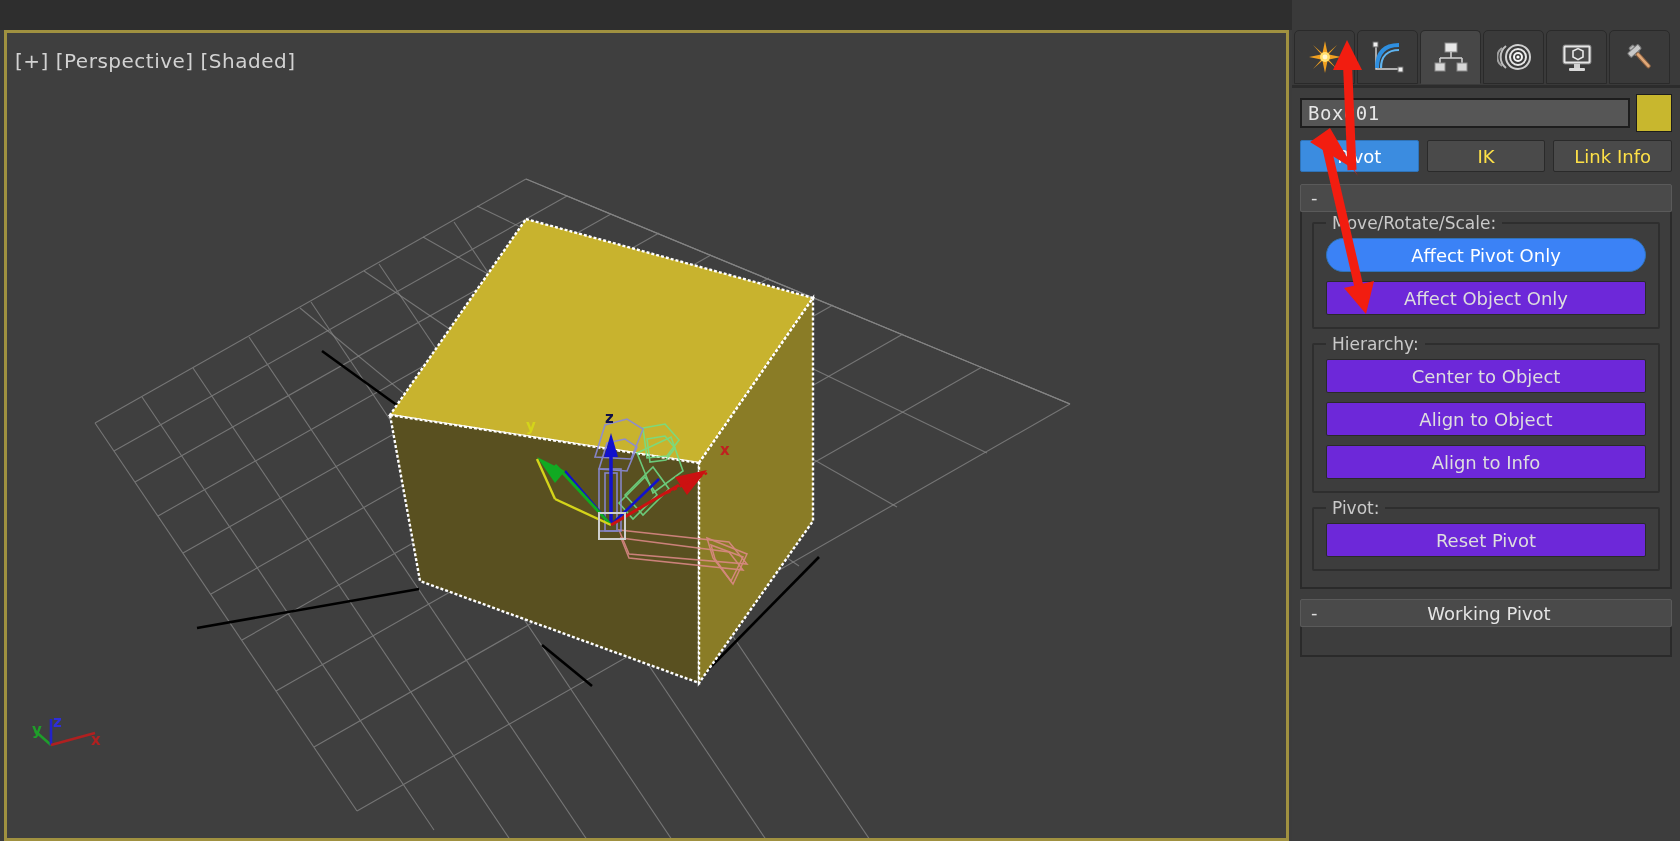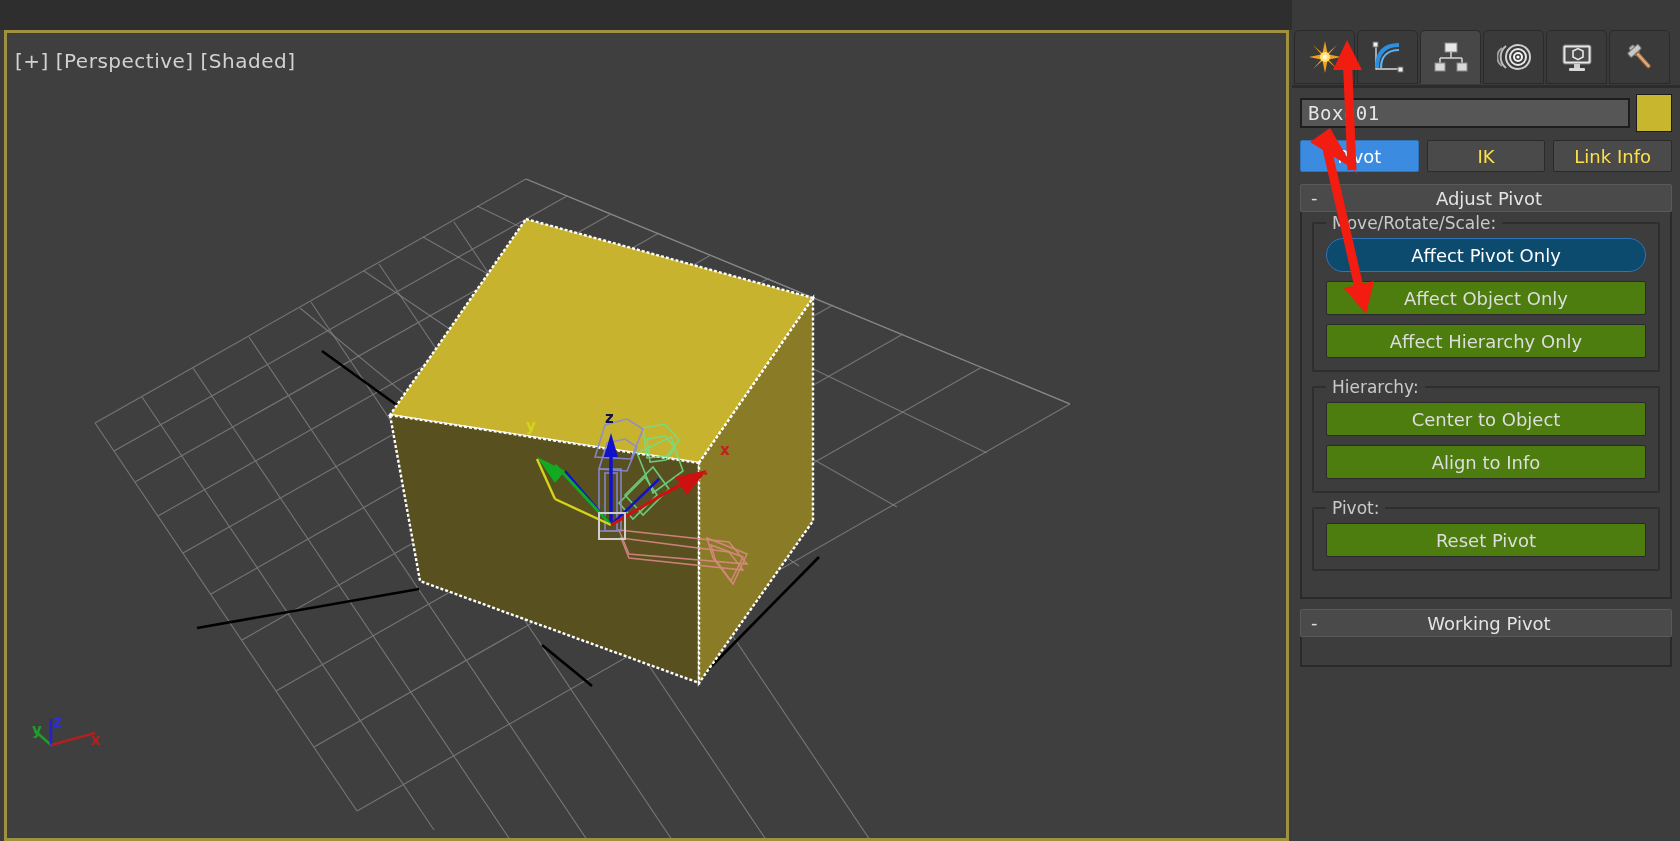--- a/index.html
+++ b/index.html
@@ -189,46 +189,46 @@
   }
 
   
   .groupbox {
     border: 2px solid #2e2e2e;
     border-radius: 2px;
     margin-bottom: 14px;
     padding: 14px 12px 12px 12px;
     position: relative;
   }
-  .groupbox:last-child { margin-bottom: 14px; }
+  .groupbox:last-child { margin-bottom: 4px; }
   .group-legend {
     position: absolute;
     top: -11px; left: 12px;
     background: #3d3d3d;
     padding: 0 6px;
     color: #c9c9c9;
     font-size: 17px;
     white-space: nowrap;
   }
 
   .cp-button {
     width: 100%;
     height: 34px;
-    background: #4d7c0f;
+    background: #6d28d9;
     border: 1px solid #2a2a2a;
     border-radius: 2px;
     color: #dedede;
     font-size: 18px;
     display: flex; align-items: center; justify-content: center;
     margin-bottom: 9px;
     cursor: pointer;
   }
   .cp-button:last-child { margin-bottom: 0; }
   .cp-button.active {
-    background: #0c4a6e;
+    background: #3b82f6;
     color: #ffffff;
     border-color: #2f73b8;
     border-radius: 17px;
   }
 
   
   #annotation {
     position: absolute; left: 0; top: 0;
     width: 1680px; height: 841px;
     pointer-events: none;
@@ -467,34 +467,33 @@
 
       <div class="subtab-row">
         <div class="subtab active">Pivot</div>
         <div class="subtab">IK</div>
         <div class="subtab">Link Info</div>
       </div>
 
       <div class="rollout">
         <div class="rollout-header">
           <span class="rollout-minus">-</span>
-          <span class="rollout-title">Adjust Pivot</span>
         </div>
         <div class="rollout-body">
 
           <div class="groupbox">
             <span class="group-legend">Move/Rotate/Scale:</span>
             <div class="cp-button active">Affect Pivot Only</div>
             <div class="cp-button">Affect Object Only</div>
-            <div class="cp-button">Affect Hierarchy Only</div>
           </div>
 
           <div class="groupbox">
             <span class="group-legend">Hierarchy:</span>
             <div class="cp-button">Center to Object</div>
+            <div class="cp-button">Align to Object</div>
             <div class="cp-button">Align to Info</div>
           </div>
 
           <div class="groupbox">
             <span class="group-legend">Pivot:</span>
             <div class="cp-button">Reset Pivot</div>
           </div>
 
         </div>
       </div>

